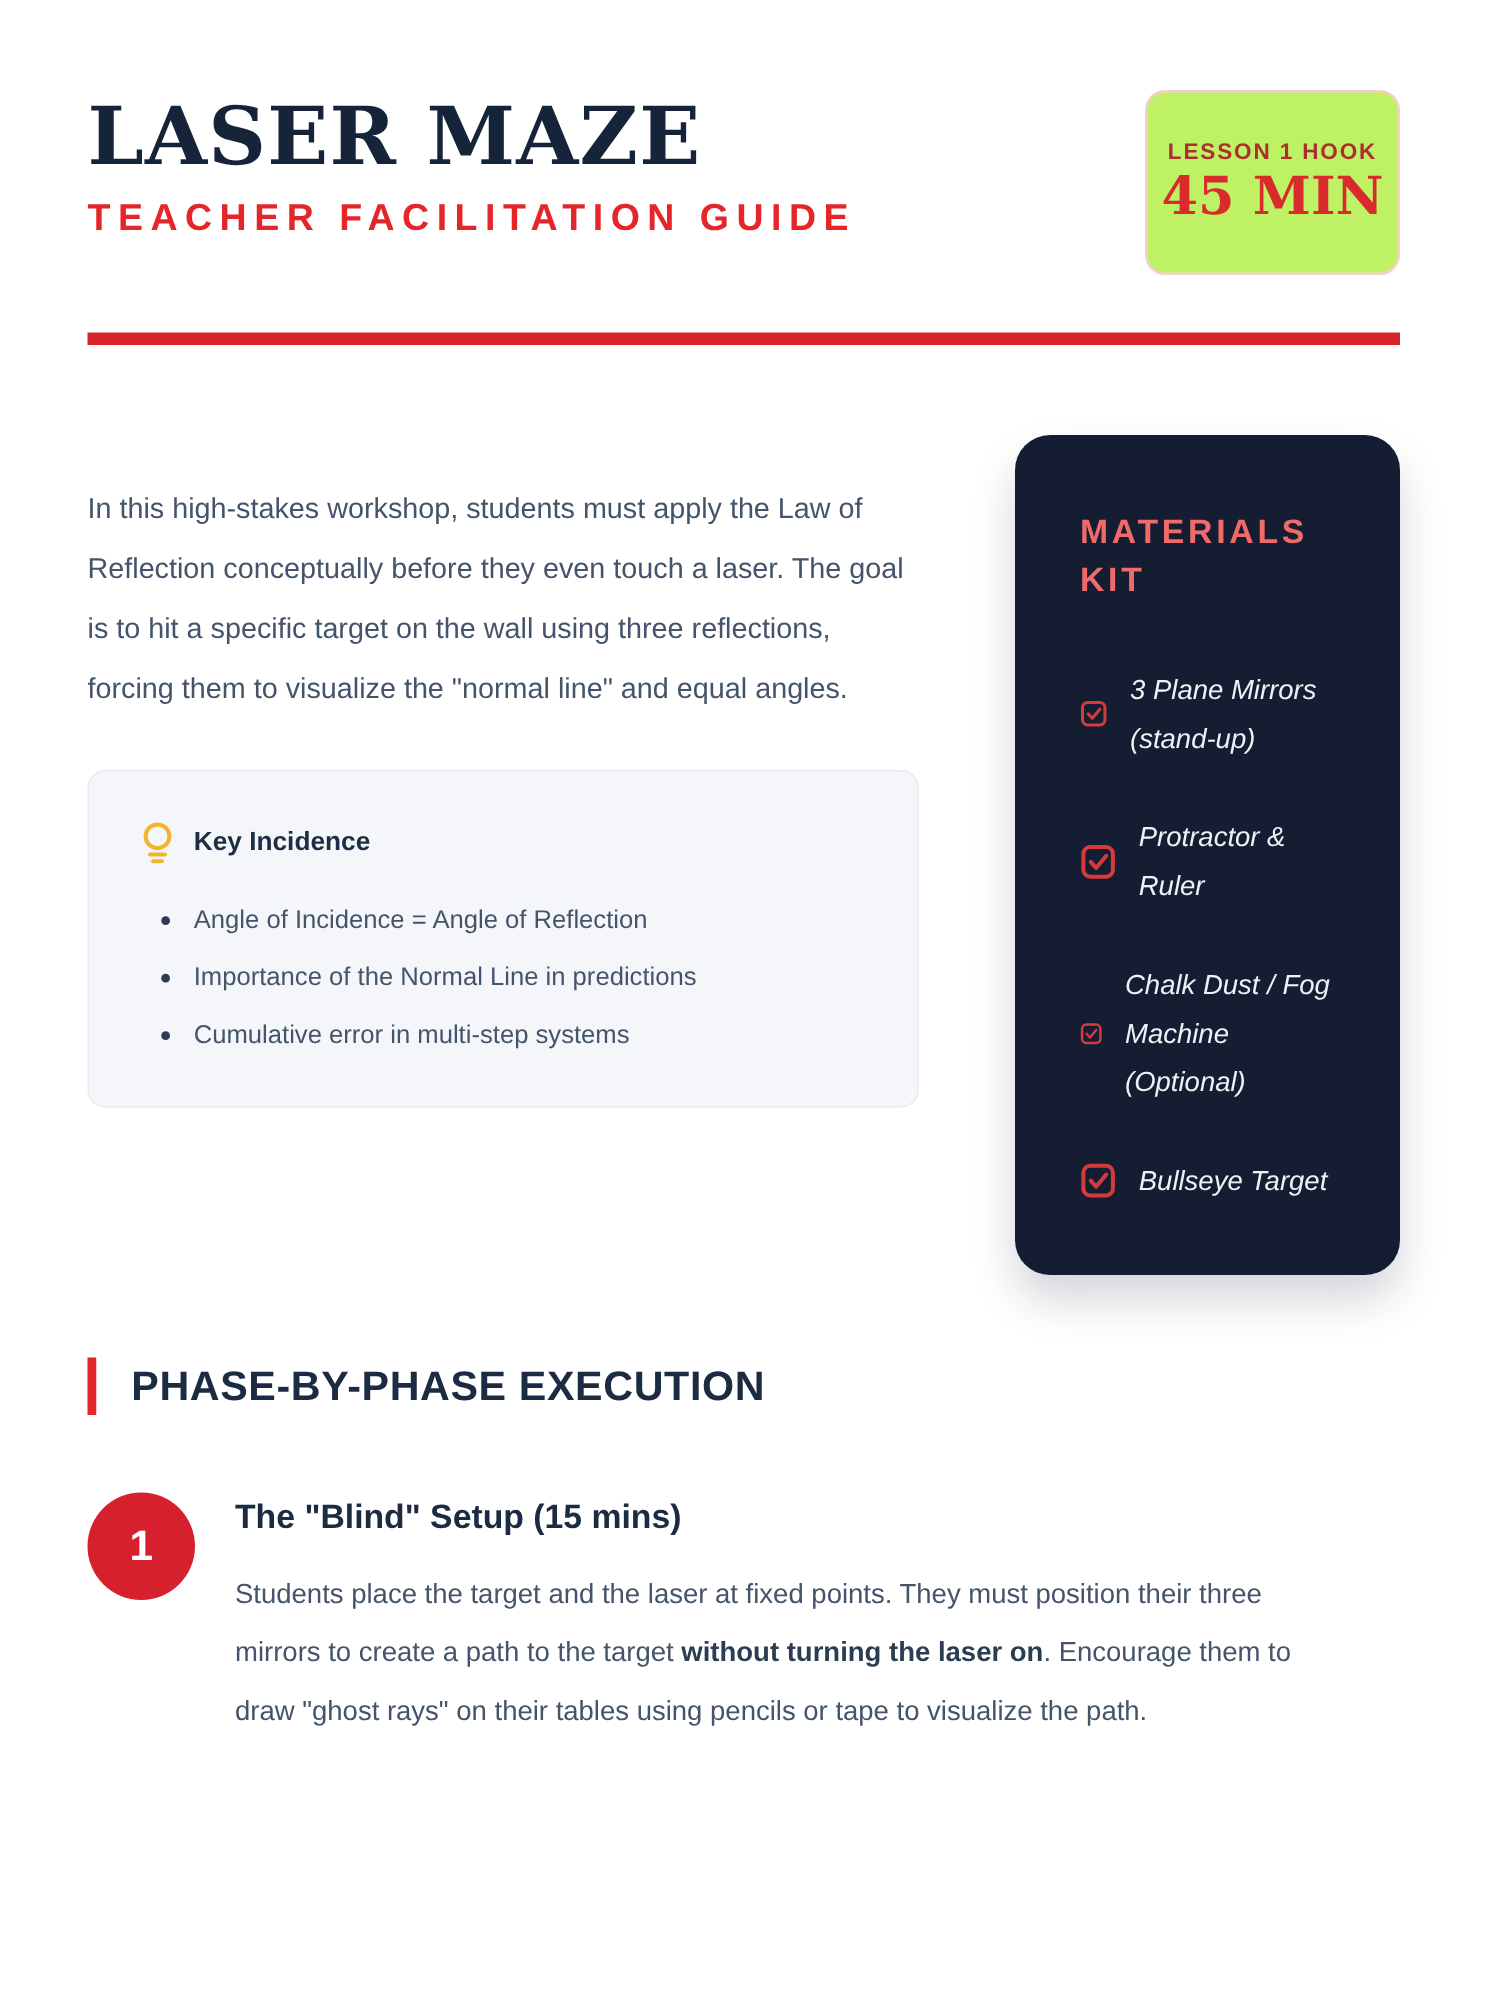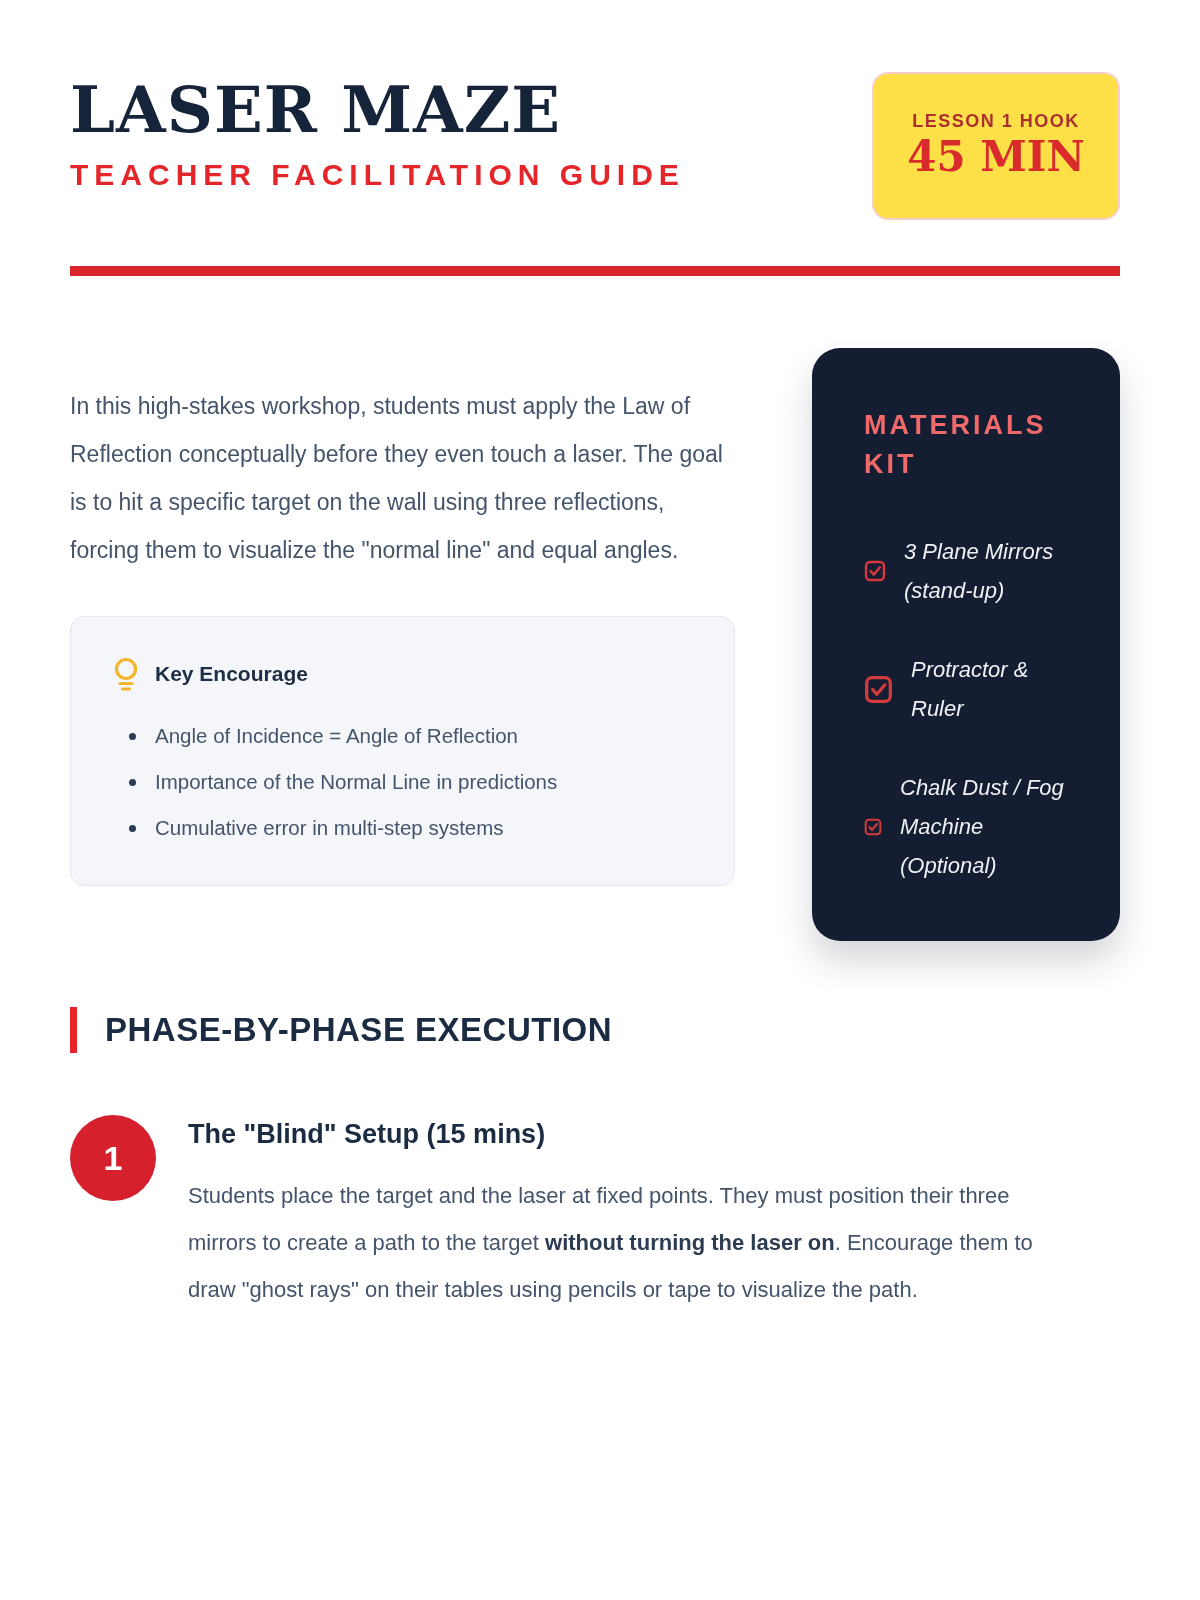--- a/index.html
+++ b/index.html
@@ -33,23 +33,23 @@
     color: #16243a;
   }
   .subtitle {
     margin-top: 16px;
     font-size: 30px;
     font-weight: 700;
     letter-spacing: 6px;
     color: #e42529;
   }
   .badge {
-    width: 248px;
+    width: 204px;
     min-height: 148px;
-    background: #fde047;
+    background: #bef264;
     border: 2px solid #f6cfcd;
     border-radius: 16px;
     display: flex;
     flex-direction: column;
     align-items: center;
     justify-content: center;
     padding: 18px 10px;
     margin-top: 2px;
   }
   .badge-label {
@@ -247,21 +247,21 @@
 
       <div class="key-box">
         <div class="key-box-header">
           <span class="bulb">
             <svg width="26" height="34" viewBox="0 0 26 34">
               <circle cx="13" cy="12" r="9.5" fill="none" stroke="#f2b52b" stroke-width="3.2"></circle>
               <line x1="7" y1="26.5" x2="19" y2="26.5" stroke="#f2b52b" stroke-width="3.2" stroke-linecap="round"></line>
               <line x1="9.5" y1="32" x2="16.5" y2="32" stroke="#f2b52b" stroke-width="3.2" stroke-linecap="round"></line>
             </svg>
           </span>
-          <h3>Key Encourage</h3>
+          <h3>Key Incidence</h3>
         </div>
         <ul class="key-list">
           <li>Angle of Incidence = Angle of Reflection</li>
           <li>Importance of the Normal Line in predictions</li>
           <li>Cumulative error in multi-step systems</li>
         </ul>
       </div>
     </div>
 
     <div class="materials-panel">
@@ -292,20 +292,29 @@
         <div class="material-item">
           <span class="check-icon">
             <svg width="18" height="18" viewBox="0 0 27 27">
               <rect x="2.5" y="2.5" width="22" height="22" rx="5" fill="none" stroke="#d63b3b" stroke-width="3"></rect>
               <path d="M8 13.5 L12 18 L19.5 9" fill="none" stroke="#d63b3b" stroke-width="3" stroke-linecap="round" stroke-linejoin="round"></path>
             </svg>
           </span>
           <span class="material-label">Chalk Dust / Fog Machine (Optional)</span>
         </div>
 
+        <div class="material-item">
+          <span class="check-icon">
+            <svg width="29" height="29" viewBox="0 0 27 27">
+              <rect x="2.5" y="2.5" width="22" height="22" rx="5" fill="none" stroke="#d63b3b" stroke-width="3"></rect>
+              <path d="M8 13.5 L12 18 L19.5 9" fill="none" stroke="#d63b3b" stroke-width="3" stroke-linecap="round" stroke-linejoin="round"></path>
+            </svg>
+          </span>
+          <span class="material-label">Bullseye Target</span>
+        </div>
 
       </div>
     </div>
   </div>
 
   <div class="phase-section">
     <div class="section-heading phase-heading">
       <div class="red-bar"></div>
       <h2>PHASE-BY-PHASE EXECUTION</h2>
     </div>

